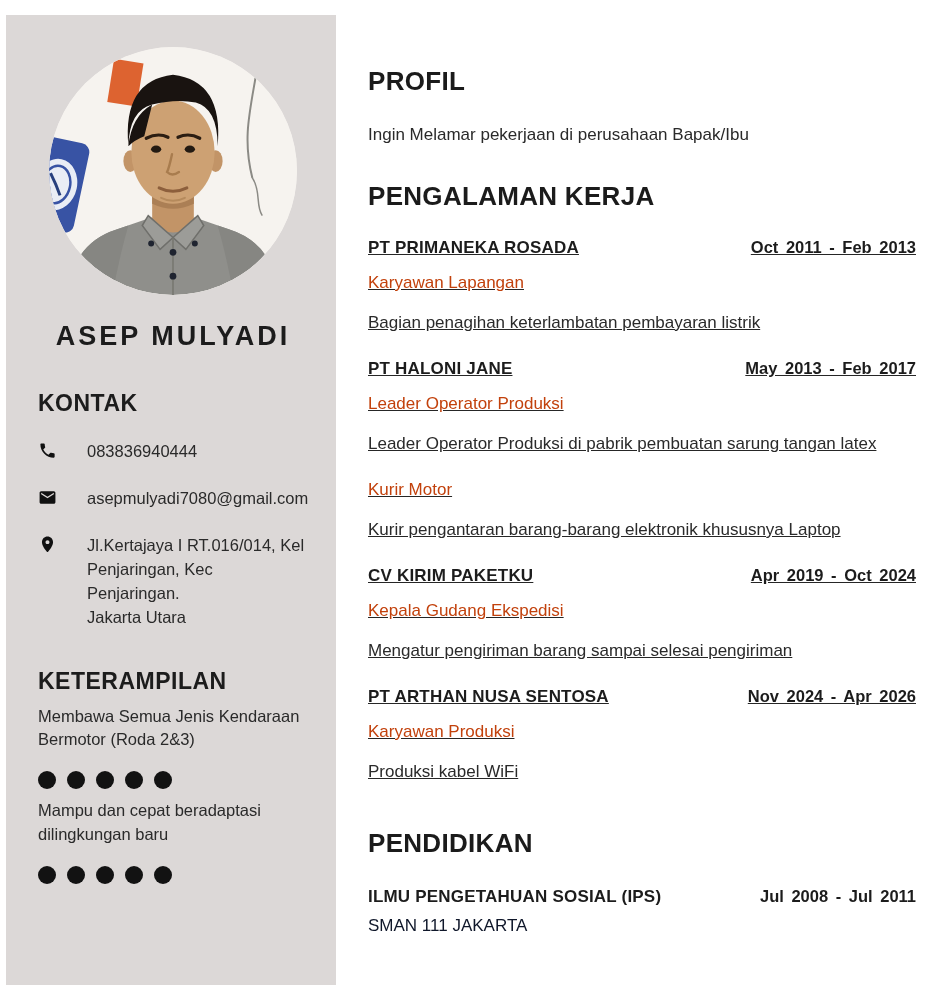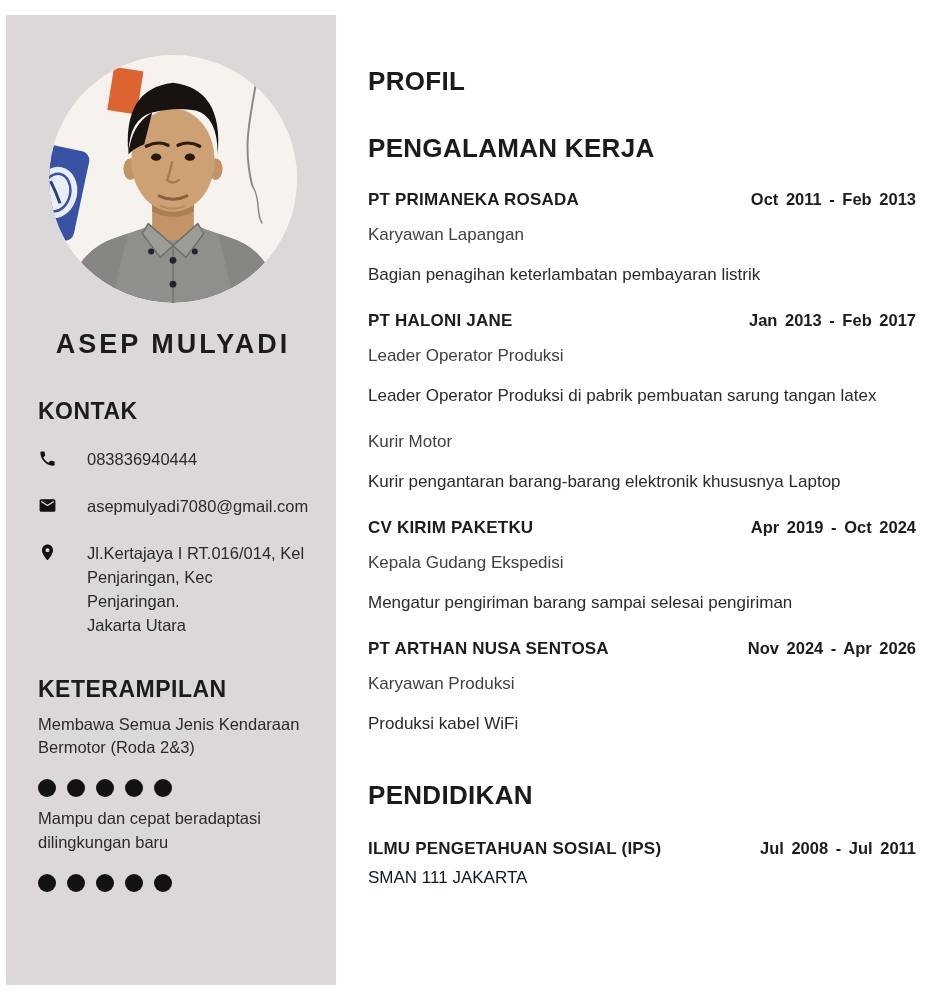--- a/index.html
+++ b/index.html
@@ -11,21 +11,21 @@
     position: relative;
     overflow: hidden;
   }
 
   
   .sidebar {
     position: absolute;
     left: 6px; top: 15px;
     width: 330px; height: 970px;
     background: #dcd8d7;
-    padding: 40px 28px 0 32px;
+    padding: 32px 28px 0 32px;
   }
   .photo-wrap {
     width: 248px; height: 248px;
     margin: 0 auto;
     border-radius: 50%;
     overflow: hidden;
     background: #f6f3ef;
   }
   .photo-wrap svg { display: block; width: 100%; height: 100%; }
   .name {
@@ -81,41 +81,41 @@
     font-weight: bold;
     color: #1b1b1b;
     letter-spacing: 0.3px;
   }
   .profil-text {
     margin-top: 28px;
     font-size: 17px;
     color: #2a2a2a;
   }
   .section-experience .main-heading { margin-top: 36px; }
-  .job { margin-top: 26px; }
+  .job { margin-top: 26px; text-decoration: underline; }
   .job-head {
     display: flex;
     justify-content: space-between;
     align-items: baseline;
     gap: 10px;
   }
   .job-company {
     font-size: 17px;
     font-weight: bold;
     color: #1c1c1c;
     letter-spacing: 0.2px;
   }
   .job-dates {
     font-size: 16.5px;
     font-weight: bold;
     color: #1c1c1c;
     white-space: nowrap;
     word-spacing: 3px;
   }
-  .job-position { margin-top: 15px; font-size: 17px; color: #404040; }
+  .job-position { margin-top: 15px; font-size: 17px; color: #c2410c; }
   .job-desc { margin-top: 20px; font-size: 17px; color: #2a2a2a; }
 
   .section-education .main-heading { margin-top: 46px; }
   .edu-entry { margin-top: 28px; }
   .edu-head {
     display: flex;
     justify-content: space-between;
     align-items: baseline;
     gap: 10px;
   }
@@ -262,39 +262,40 @@
         </div>
       </div>
     </div>
 
 </div>
 
 <div class="main">
 
   <div class="section-profil">
     <div class="main-heading">PROFIL</div>
+    <div class="profil-text">Ingin Melamar pekerjaan di perusahaan Bapak/Ibu</div>
   </div>
 
   <div class="section-experience">
     <div class="main-heading">PENGALAMAN KERJA</div>
     <div>
 
         <div class="job">
           <div class="job-head">
             <span class="job-company">PT PRIMANEKA ROSADA</span>
             <span class="job-dates">Oct 2011 - Feb 2013</span>
           </div>
           <div class="job-position">Karyawan Lapangan</div>
           <div class="job-desc">Bagian penagihan keterlambatan pembayaran listrik</div>
         </div>
 
         <div class="job">
           <div class="job-head">
             <span class="job-company">PT HALONI JANE</span>
-            <span class="job-dates">Jan 2013 - Feb 2017</span>
+            <span class="job-dates">May 2013 - Feb 2017</span>
           </div>
           <div class="job-position">Leader Operator Produksi</div>
           <div class="job-desc">Leader Operator Produksi di pabrik pembuatan sarung tangan latex</div>
         </div>
 
         <div class="job">
           <div class="job-position">Kurir Motor</div>
           <div class="job-desc">Kurir pengantaran barang-barang elektronik khususnya Laptop</div>
         </div>
 

